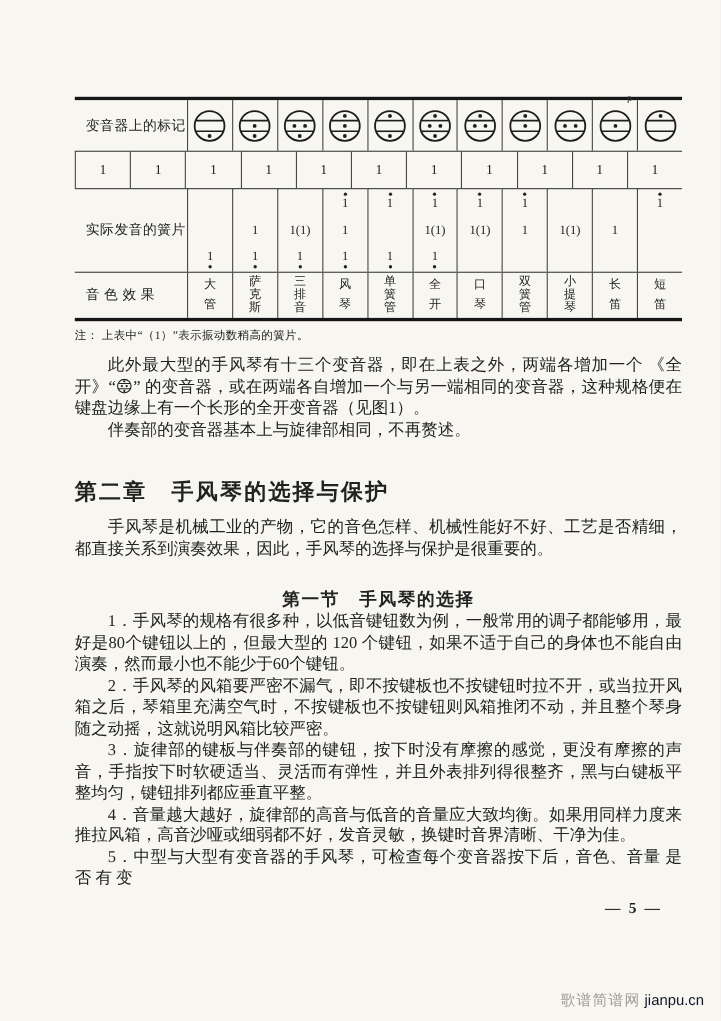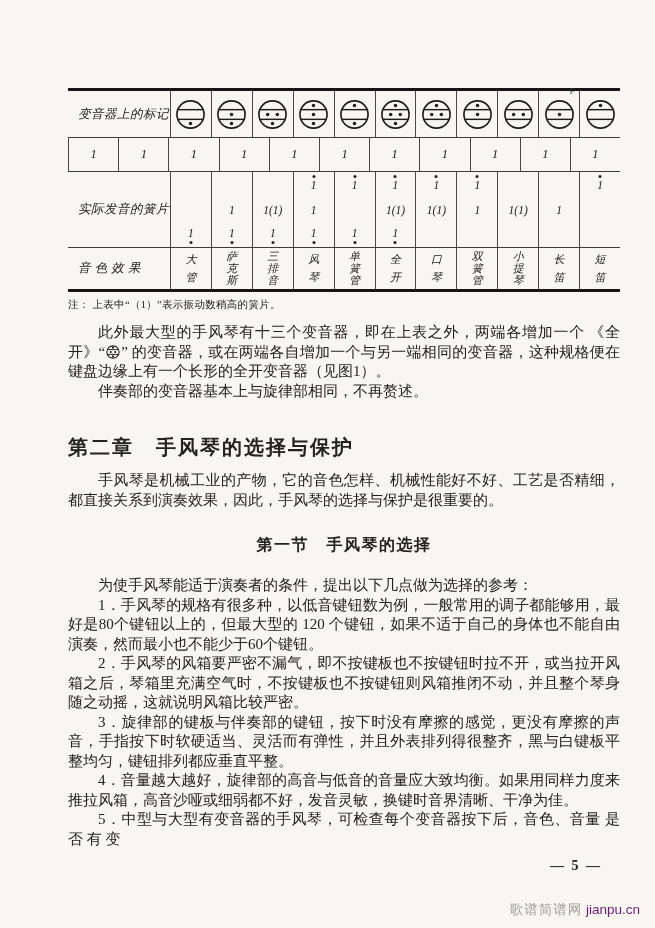--- a/index.html
+++ b/index.html
@@ -16,21 +16,20 @@
     box-sizing:border-box;
     padding:88px 35px 0 68px;
   }
   .content{width:552px;}
 
   
   .register-table{
     border-top:3px solid #161616;
     border-bottom:3px solid #161616;
     width:100%;
-    font-style:italic;
   }
   .t-row{display:flex;width:100%;}
   .t-row + .t-row .t-cell{border-top:1px solid #3c3c3c;}
   .t-label{
     width:102px;min-width:102px;box-sizing:border-box;
     display:flex;align-items:center;
     font-size:12.5px;padding-left:10px;
     letter-spacing:.5px;
   }
   .t-cell{box-sizing:border-box;}
@@ -446,30 +445,29 @@
         </svg><span>” 的变音器，或在两端各自增加一个与另一端相同的变音器，这种规格便在键盘边缘上有一个长形的全开变音器（见图1）。</span>
     </p>
     <p class="para">伴奏部的变音器基本上与旋律部相同，不再赘述。</p>
 
     <h1 class="chapter-title">第二章　手风琴的选择与保护</h1>
 
     <p class="para chapter-intro">手风琴是机械工业的产物，它的音色怎样、机械性能好不好、工艺是否精细，都直接关系到演奏效果，因此，手风琴的选择与保护是很重要的。</p>
 
     <h2 class="section-title">第一节　手风琴的选择</h2>
 
-    <p class="para section-lead">为使手风琴能适于演奏者的条件，提出以下几点做为选择的参考：</p>
 
     <div class="items">
       <p class="para">1．手风琴的规格有很多种，以低音键钮数为例，一般常用的调子都能够用，最好是80个键钮以上的，但最大型的 120 个键钮，如果不适于自己的身体也不能自由演奏，然而最小也不能少于60个键钮。</p>
       <p class="para">2．手风琴的风箱要严密不漏气，即不按键板也不按键钮时拉不开，或当拉开风箱之后，琴箱里充满空气时，不按键板也不按键钮则风箱推闭不动，并且整个琴身随之动摇，这就说明风箱比较严密。</p>
       <p class="para">3．旋律部的键板与伴奏部的键钮，按下时没有摩擦的感觉，更没有摩擦的声音，手指按下时软硬适当、灵活而有弹性，并且外表排列得很整齐，黑与白键板平整均匀，键钮排列都应垂直平整。</p>
       <p class="para">4．音量越大越好，旋律部的高音与低音的音量应大致均衡。如果用同样力度来推拉风箱，高音沙哑或细弱都不好，发音灵敏，换键时音界清晰、干净为佳。</p>
       <p class="para">5．中型与大型有变音器的手风琴，可检查每个变音器按下后，音色、音量 是 否 有 变</p>
     </div>
 
     <div class="page-number">— 5 —</div>
   </div>
 
   <div class="watermark">
     <span class="site" style="color: rgb(162, 156, 148); margin-top: 44px;">歌谱简谱网</span>
-    <span class="url" style="color: #701a75;">jianpu.cn</span>
+    <span class="url" style="color: #0f172a;">jianpu.cn</span>
   </div>
 </div>
 
 </body></html>

